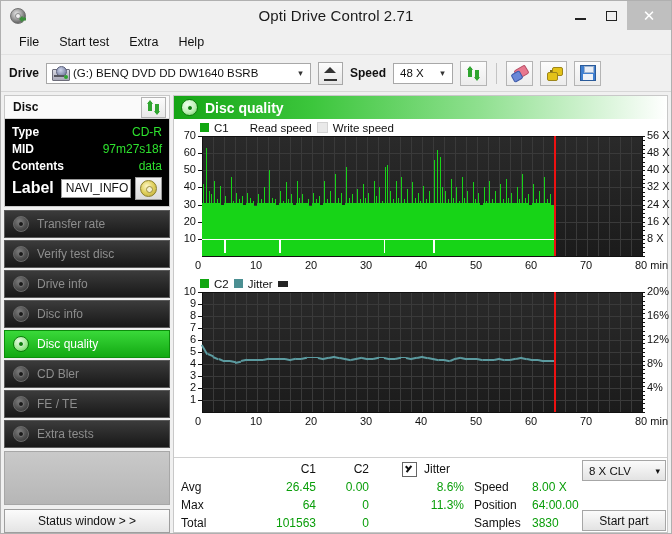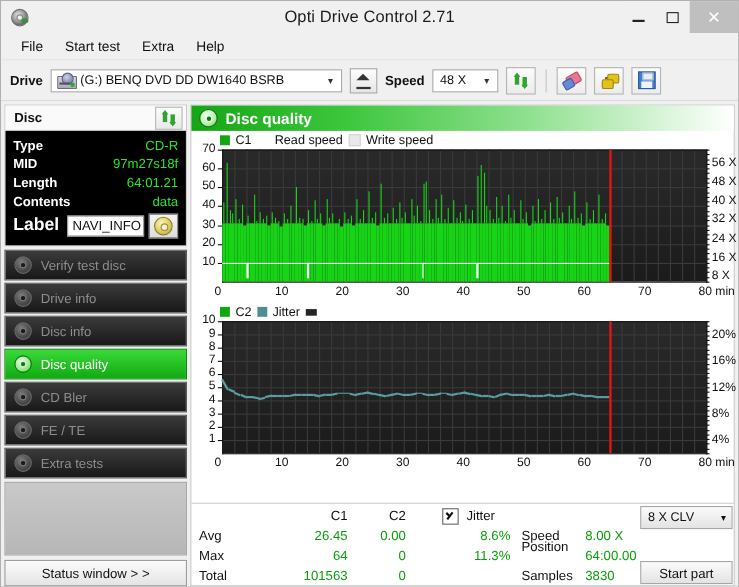--- a/index.html
+++ b/index.html
@@ -133,21 +133,21 @@
   .sw{width:9px;height:9px;display:inline-block;}
   .sw.green{background:#11a711;}
   .sw.teal{background:#4b8f92;}
   .sw.white{background:#e9e9e9;border:1px solid #d3d3d3;}
   .sw.dark{background:#242424;width:10px;height:6px;}
   .legend .lg-gap{width:11px;}
 
   .plotwrap{position:relative;}
   .plot{position:absolute;background:linear-gradient(#2a2a2a,#1b1b1b);}
   .ylab{position:absolute;font-size:11px;color:#111;text-align:right;white-space:nowrap;}
-  .ylabR{position:absolute;font-size:11px;color:#111;text-align:right;white-space:nowrap;margin-top:13px;}
+  .ylabR{position:absolute;font-size:11px;color:#111;text-align:right;white-space:nowrap;}
   .xlab{position:absolute;font-size:11px;color:#111;white-space:nowrap;}
   .gv{position:absolute;width:1px;background:#3a3a3a;}
   .gh{position:absolute;height:1px;background:#3a3a3a;}
   .tickL{position:absolute;height:1px;width:4px;background:#111;}
   .axisV{position:absolute;width:1px;background:#111;}
   .axisH{position:absolute;height:1px;background:#111;}
   .redline{position:absolute;width:1.5px;background:#ee1111;}
   .bar{position:absolute;bottom:0;background:#17d417;}
   .c1spike{position:absolute;width:1px;background:#17d417;}
   .wseg{position:absolute;height:1.5px;background:#ffffff;}
@@ -279,38 +279,38 @@
         <div class="discbody">
           <div class="drow">
             <span class="dk">Type</span>
             <span class="dv">CD-R</span>
           </div>
           <div class="drow">
             <span class="dk">MID</span>
             <span class="dv">97m27s18f</span>
           </div>
           <div class="drow">
-            <span class="dk">Length</span>
-            <span class="dv">64:01.21</span>
-          </div>
-          <div class="drow">
             <span class="dk">Contents</span>
             <span class="dv">data</span>
           </div>
           <div class="labelrow">
             <span class="dk">Label</span>
             <span class="labelinput">NAVI_INFO</span>
             <span class="cdbtn">
               <span class="cd"></span>
             </span>
           </div>
         </div>
       </div>
 
       <div class="navlist">
+        <div class="navbtn">
+          <span class="navico"></span>
+          <span>Transfer rate</span>
+        </div>
         <div class="navbtn">
           <span class="navico"></span>
           <span>Verify test disc</span>
         </div>
         <div class="navbtn">
           <span class="navico"></span>
           <span>Drive info</span>
         </div>
         <div class="navbtn">
           <span class="navico"></span>
@@ -922,21 +922,21 @@
         <div class="stv" style="left:70px;top:58px;width:72px;">101563</div>
 
         <div class="stv" style="left:150px;top:22px;width:45px;">0.00</div>
         <div class="stv" style="left:150px;top:40px;width:45px;">0</div>
         <div class="stv" style="left:150px;top:58px;width:45px;">0</div>
 
         <div class="stv" style="left:230px;top:22px;width:60px;">8.6%</div>
         <div class="stv" style="left:230px;top:40px;width:60px;">11.3%</div>
 
         <div class="st" style="left:300px;top:22px;">Speed</div>
-        <div class="st" style="left:300px;top:32px;">Position</div>
+        <div class="st" style="left:300px;top:40px;">Position</div>
         <div class="st" style="left:300px;top:58px;">Samples</div>
 
         <div class="stv" style="left:358px;top:22px;text-align:left;">8.00 X</div>
         <div class="stv" style="left:358px;top:40px;text-align:left;">64:00.00</div>
         <div class="stv" style="left:358px;top:58px;text-align:left;">3830</div>
 
         <div class="selcombo" style="left:408px;top:2px;">
           <span>8 X CLV</span>
           <span class="arrow">▾</span>
         </div>

